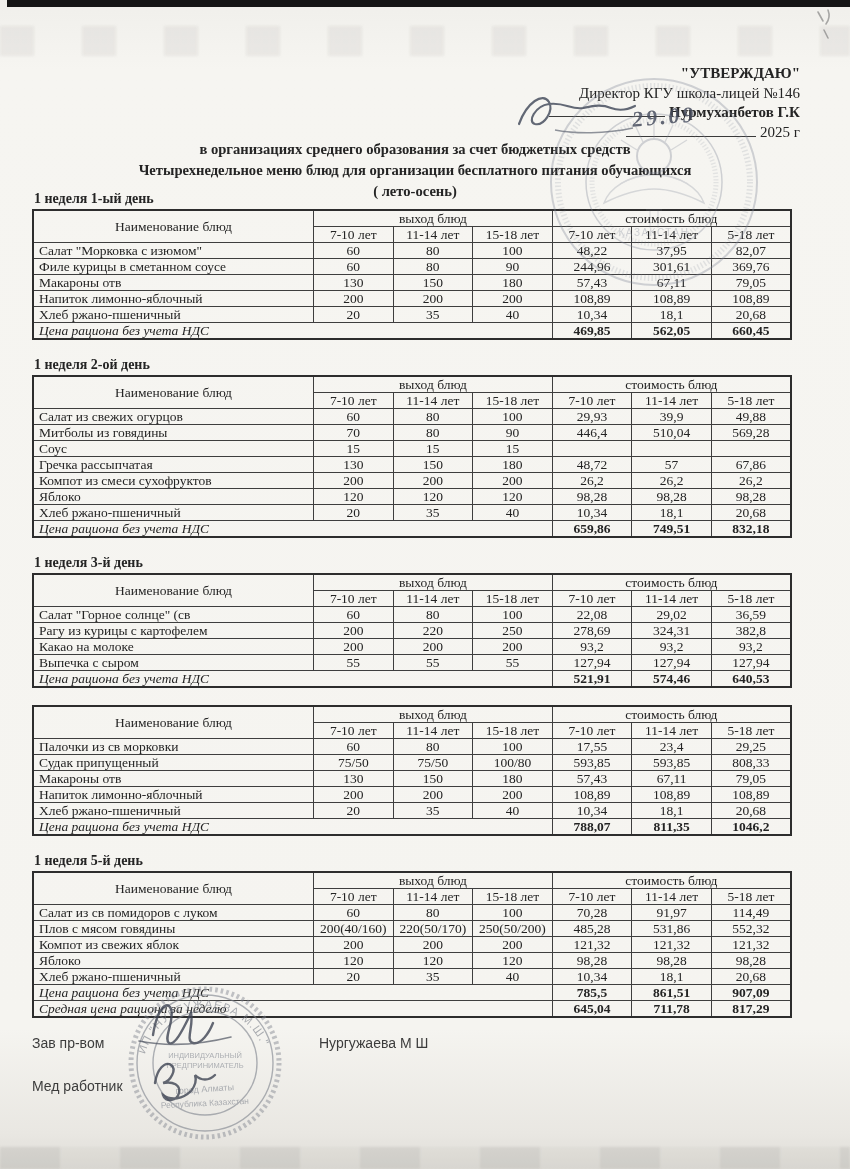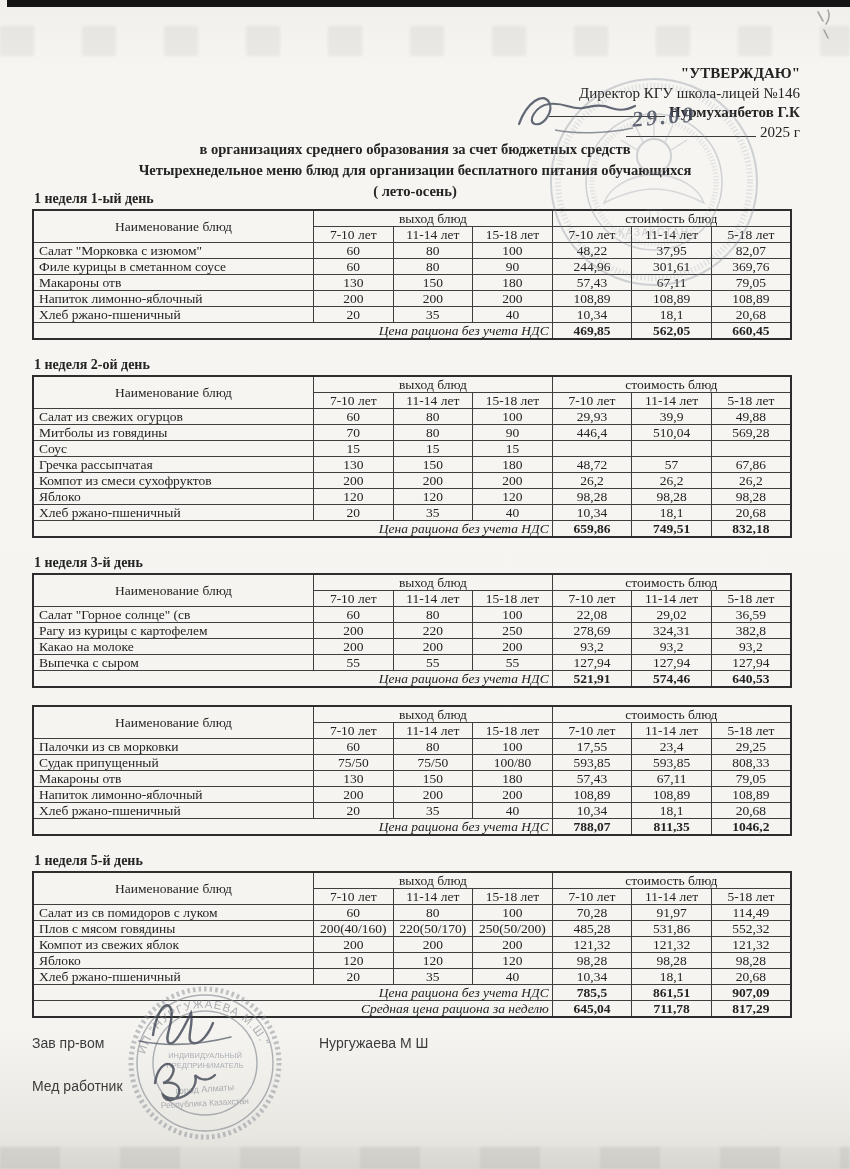--- a/index.html
+++ b/index.html
@@ -34,21 +34,21 @@
 
   .content{position:absolute;top:191px;left:8px;width:760px;margin-left:24px;}
   .day-heading{font-size:14px;font-weight:bold;margin:0 0 2px 2px;line-height:16px;}
   table.menu-table{width:100%;border-collapse:collapse;table-layout:fixed;
     border:2px solid #2d2d2d;margin:0 0 17px 0;}
   .menu-table th,.menu-table td{
     border:1px solid #3e3e3e;font-size:13.5px;height:15px;line-height:15px;
     padding:0 3px;font-weight:normal;text-align:center;overflow:hidden;white-space:nowrap;}
   .menu-table thead th{height:15px;}
   .menu-table td.name-cell{text-align:left;padding-left:5px;}
-  .menu-table td.total-label{font-style:italic;text-align:right;padding-left:5px;}
+  .menu-table td.total-label{font-style:italic;text-align:left;padding-left:5px;}
   .menu-table td.total-value{font-weight:bold;}
 
   .footer{font-family:"Liberation Sans",sans-serif;font-size:14px;color:#3c3c3c;margin-top:13px;}
   .footer-row{display:flex;margin-bottom:27px;}
   .footer-row .role{width:287px;}
 
   .stamp{position:absolute;pointer-events:none;}
   #school-stamp{left:534px;top:60px;opacity:.33;}
   #ip-stamp{left:116px;top:974px;opacity:.6;}
   #dir-sig{left:515px;top:86px;opacity:.85;}

